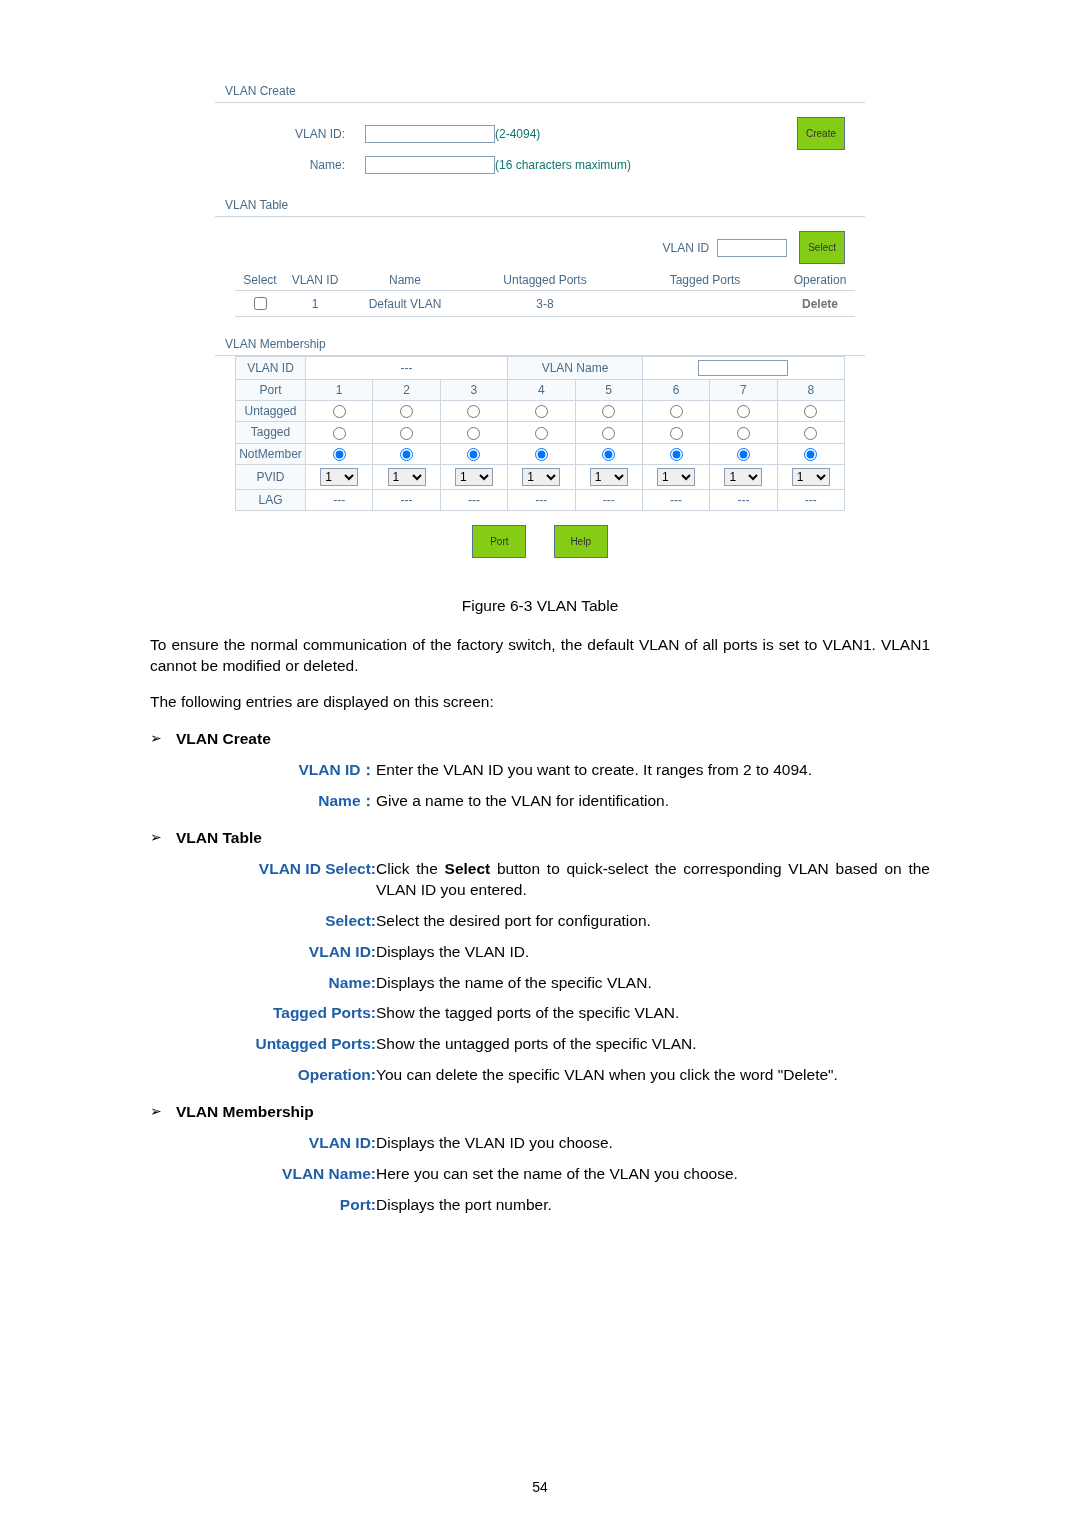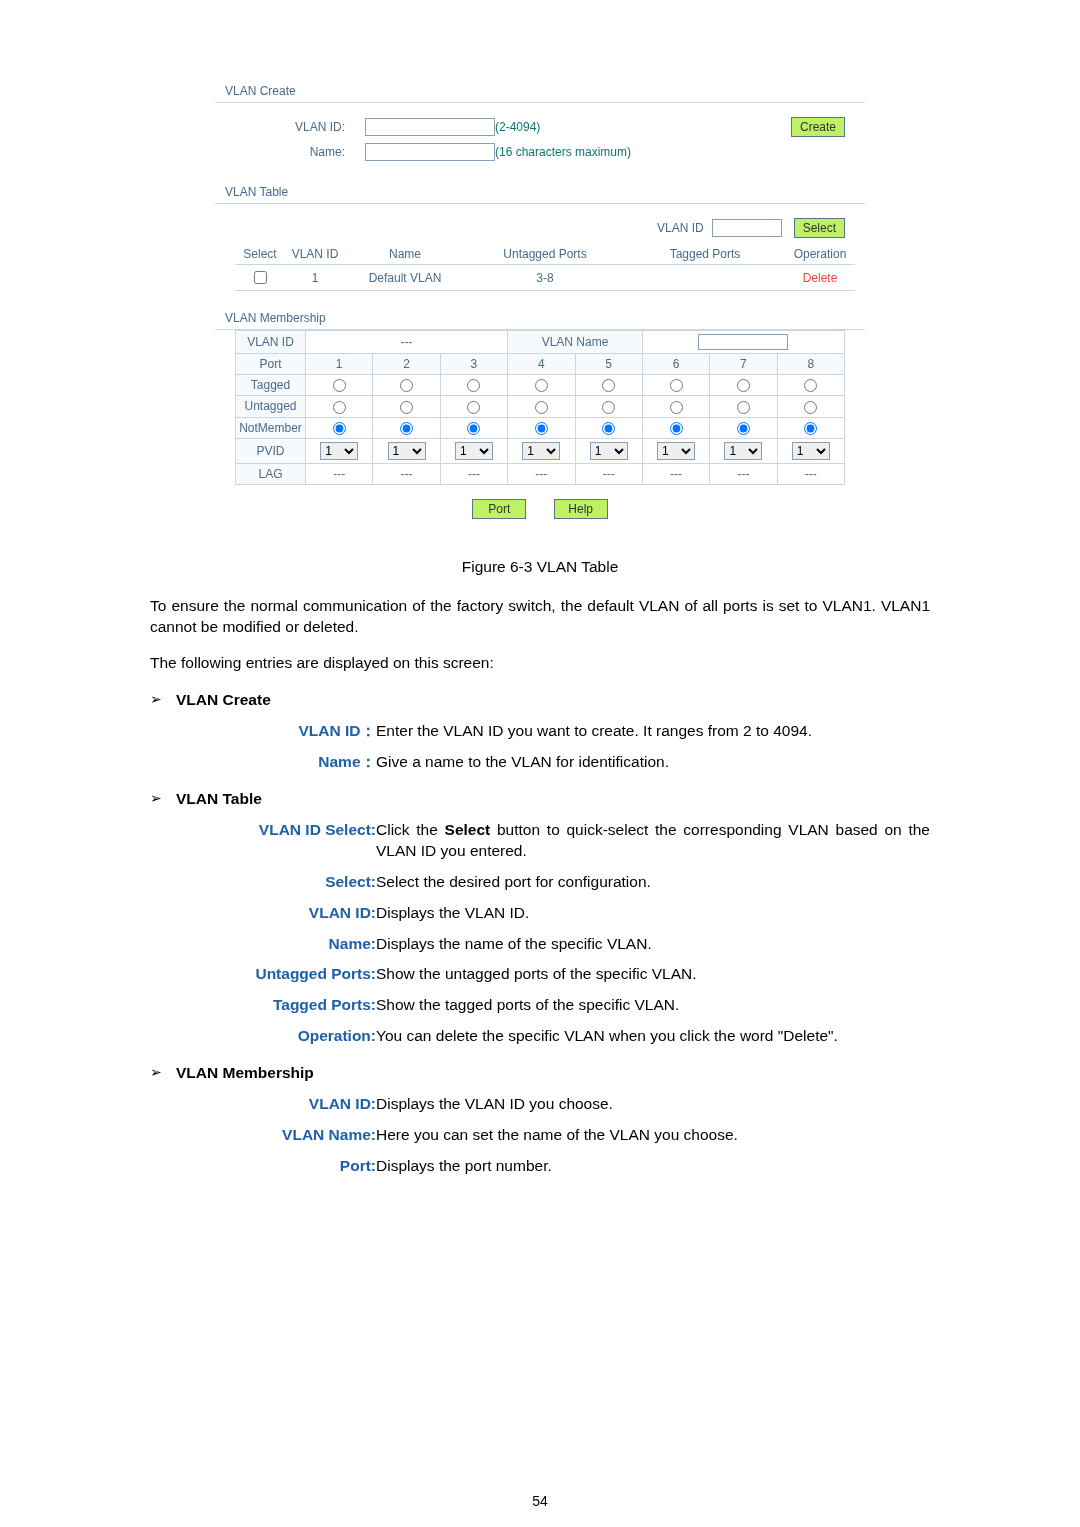--- a/index.html
+++ b/index.html
@@ -54,24 +54,24 @@
     font-size: 12px;
     padding: 0 4px;
     box-sizing: border-box;
     background: #fff;
   }
   .formrow .hint {
     color: #0f766e;
   }
   .btn {
     border: 1px solid #5a7291;
-    background: #bef264;
+    background: #84cc16;
     color: #333;
-    padding: 2px 8px;
-    font-size: 12px;
+    padding: 10px 8px;
+    font-size: 10px;
     cursor: pointer;
   }
   .right-end {
     margin-left: auto;
   }
 
   
   .tbl {
     width: 100%;
     border-collapse: collapse;
@@ -83,21 +83,22 @@
     font-weight: normal;
     color: #4a6b8a;
   }
   .tbl th {
     color: #4a6b8a;
   }
   .tbl .row-bord td, .tbl .row-bord th {
     border-bottom: 1px solid #ccd6e1;
   }
   .delete-link {
-    color: #ef4444;
+    color: #737373;
+    font-weight: bold;
   }
 
   
   .mtbl {
     width: 100%;
     border-collapse: collapse;
     table-layout: fixed;
   }
   .mtbl td, .mtbl th {
     border: 1px solid #ccd6e1;
@@ -179,21 +180,21 @@
   }
   .defrow .desc {
     flex: 1;
     text-align: justify;
   }
   .bold { font-weight: bold; }
 
   .pnum {
     position: absolute;
     left: 0; right: 0;
-    bottom: 18px;
+    bottom: 32px;
     text-align: center;
     font-size: 14px;
   }
 </style>
 </head>
 <body>
 
 <div class="page">
 
   <div class="panel">
@@ -282,32 +283,32 @@
           <td>1</td>
           <td>2</td>
           <td>3</td>
           <td>4</td>
           <td>5</td>
           <td>6</td>
           <td>7</td>
           <td>8</td>
         </tr>
         <tr>
-          <td class="hbg">Tagged</td>
+          <td class="hbg">Untagged</td>
           <td><input type="radio" name="p1" style=""></td>
           <td><input type="radio" name="p2" style=""></td>
           <td><input type="radio" name="p3" style=""></td>
           <td><input type="radio" name="p4" style=""></td>
           <td><input type="radio" name="p5" style=""></td>
           <td><input type="radio" name="p6" style=""></td>
           <td><input type="radio" name="p7" style=""></td>
           <td><input type="radio" name="p8" style=""></td>
         </tr>
         <tr>
-          <td class="hbg">Untagged</td>
+          <td class="hbg">Tagged</td>
           <td><input type="radio" name="p1" style=""></td>
           <td><input type="radio" name="p2" style=""></td>
           <td><input type="radio" name="p3" style=""></td>
           <td><input type="radio" name="p4" style=""></td>
           <td><input type="radio" name="p5" style=""></td>
           <td><input type="radio" name="p6" style=""></td>
           <td><input type="radio" name="p7" style=""></td>
           <td><input type="radio" name="p8" style=""></td>
         </tr>
         <tr>
@@ -391,26 +392,26 @@
       </div>
       <div class="defrow">
         <div class="term">VLAN ID:</div>
         <div class="desc">Displays the VLAN ID.</div>
       </div>
       <div class="defrow">
         <div class="term">Name:</div>
         <div class="desc">Displays the name of the specific VLAN.</div>
       </div>
       <div class="defrow">
+        <div class="term">Tagged Ports:</div>
+        <div class="desc">Show the tagged ports of the specific VLAN.</div>
+      </div>
+      <div class="defrow">
         <div class="term">Untagged Ports:</div>
         <div class="desc">Show the untagged ports of the specific VLAN.</div>
-      </div>
-      <div class="defrow">
-        <div class="term">Tagged Ports:</div>
-        <div class="desc">Show the tagged ports of the specific VLAN.</div>
       </div>
       <div class="defrow">
         <div class="term">Operation:</div>
         <div class="desc">You can delete the specific VLAN when you click the word "Delete".</div>
       </div>
     </div>
 
     <div class="bullet-row">
       <span class="b">➢</span>
       <span class="btxt">VLAN Membership</span>

